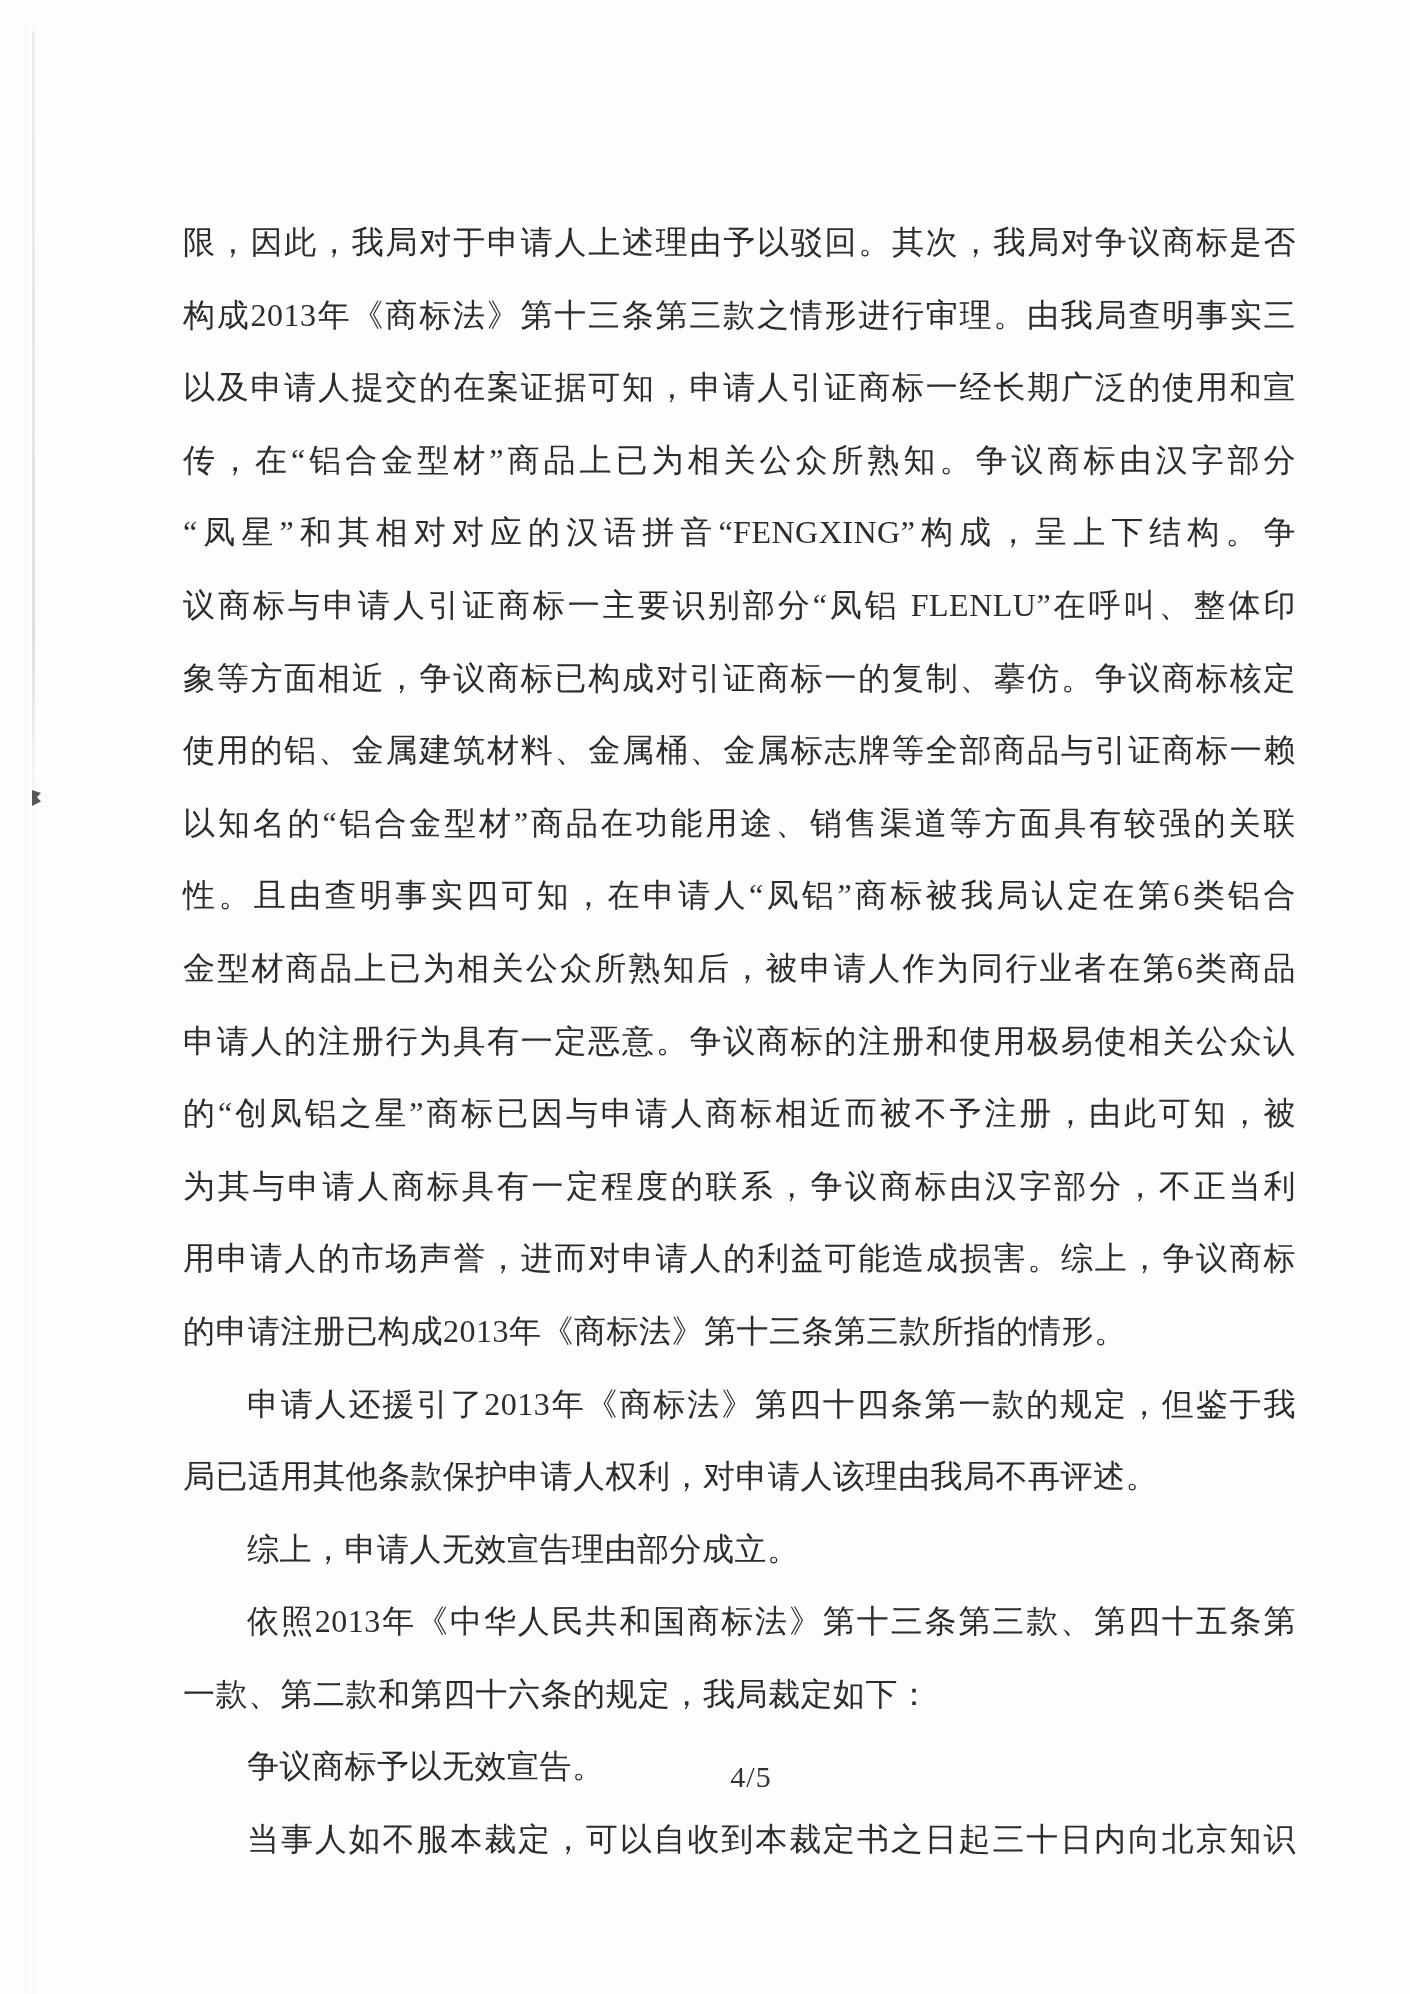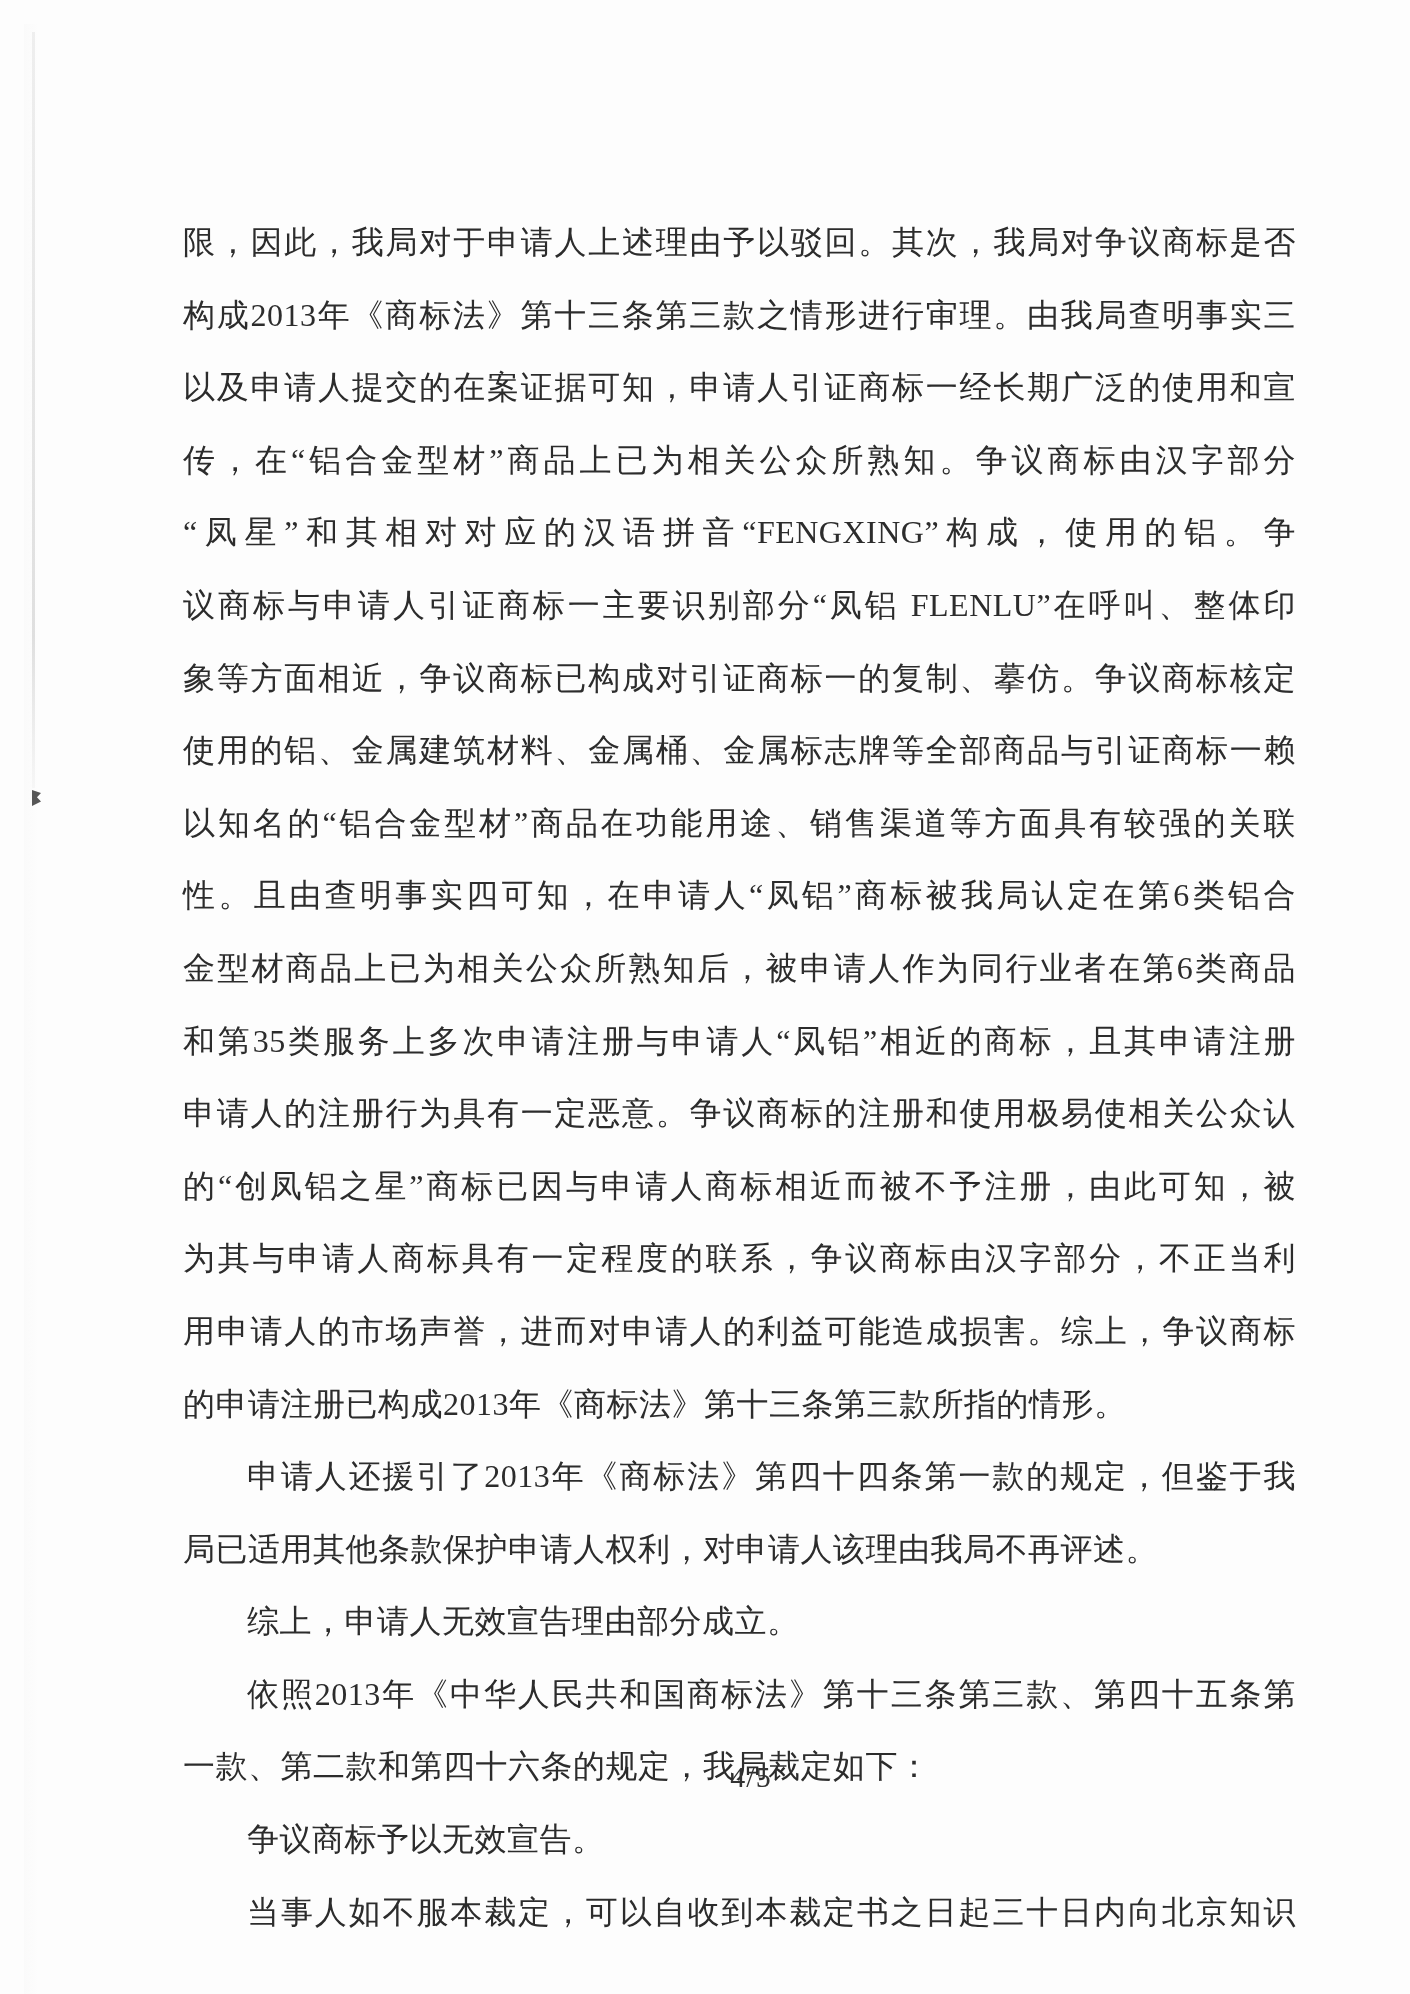--- a/index.html
+++ b/index.html
@@ -68,28 +68,27 @@
 
 <div class="page">
   <div class="scan-line"></div>
   <div class="scan-mark"></div>
 
   <div class="textblock">
     <div class="line justify">限，因此，我局对于申请人上述理由予以驳回。其次，我局对争议商标是否</div>
     <div class="line justify">构成2013年《商标法》第十三条第三款之情形进行审理。由我局查明事实三</div>
     <div class="line justify">以及申请人提交的在案证据可知，申请人引证商标一经长期广泛的使用和宣</div>
     <div class="line justify">传，在“铝合金型材”商品上已为相关公众所熟知。争议商标由汉字部分</div>
-    <div class="line justify">“凤星”和其相对对应的汉语拼音“FENGXING”构成，使用的铝。争</div>
+    <div class="line justify">“凤星”和其相对对应的汉语拼音“FENGXING”构成，呈上下结构。争</div>
     <div class="line justify">议商标与申请人引证商标一主要识别部分“凤铝 FLENLU”在呼叫、整体印</div>
     <div class="line justify">象等方面相近，争议商标已构成对引证商标一的复制、摹仿。争议商标核定</div>
     <div class="line justify">使用的铝、金属建筑材料、金属桶、金属标志牌等全部商品与引证商标一赖</div>
     <div class="line justify">以知名的“铝合金型材”商品在功能用途、销售渠道等方面具有较强的关联</div>
     <div class="line justify">性。且由查明事实四可知，在申请人“凤铝”商标被我局认定在第6类铝合</div>
     <div class="line justify">金型材商品上已为相关公众所熟知后，被申请人作为同行业者在第6类商品</div>
-    <div class="line justify">和第35类服务上多次申请注册与申请人“凤铝”相近的商标，且其申请注册</div>
     <div class="line justify">申请人的注册行为具有一定恶意。争议商标的注册和使用极易使相关公众认</div>
     <div class="line justify">的“创凤铝之星”商标已因与申请人商标相近而被不予注册，由此可知，被</div>
     <div class="line justify">为其与申请人商标具有一定程度的联系，争议商标由汉字部分，不正当利</div>
     <div class="line justify">用申请人的市场声誉，进而对申请人的利益可能造成损害。综上，争议商标</div>
     <div class="line">的申请注册已构成2013年《商标法》第十三条第三款所指的情形。</div>
     <div class="line indent justify">申请人还援引了2013年《商标法》第四十四条第一款的规定，但鉴于我</div>
     <div class="line">局已适用其他条款保护申请人权利，对申请人该理由我局不再评述。</div>
     <div class="line indent">综上，申请人无效宣告理由部分成立。</div>
     <div class="line indent justify">依照2013年《中华人民共和国商标法》第十三条第三款、第四十五条第</div>
     <div class="line">一款、第二款和第四十六条的规定，我局裁定如下：</div>

